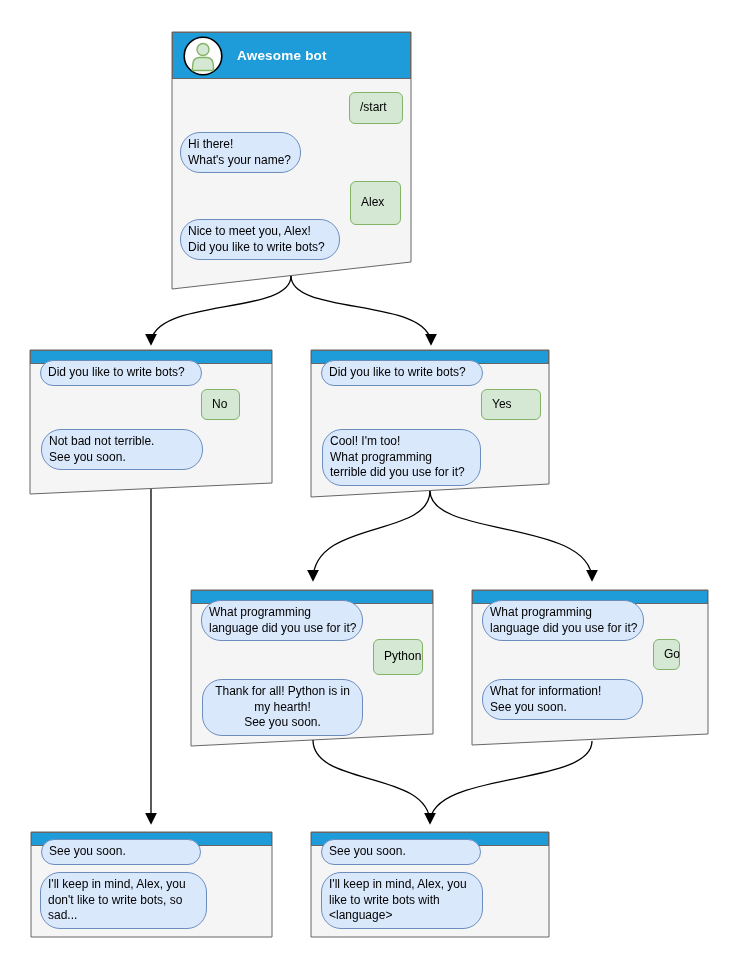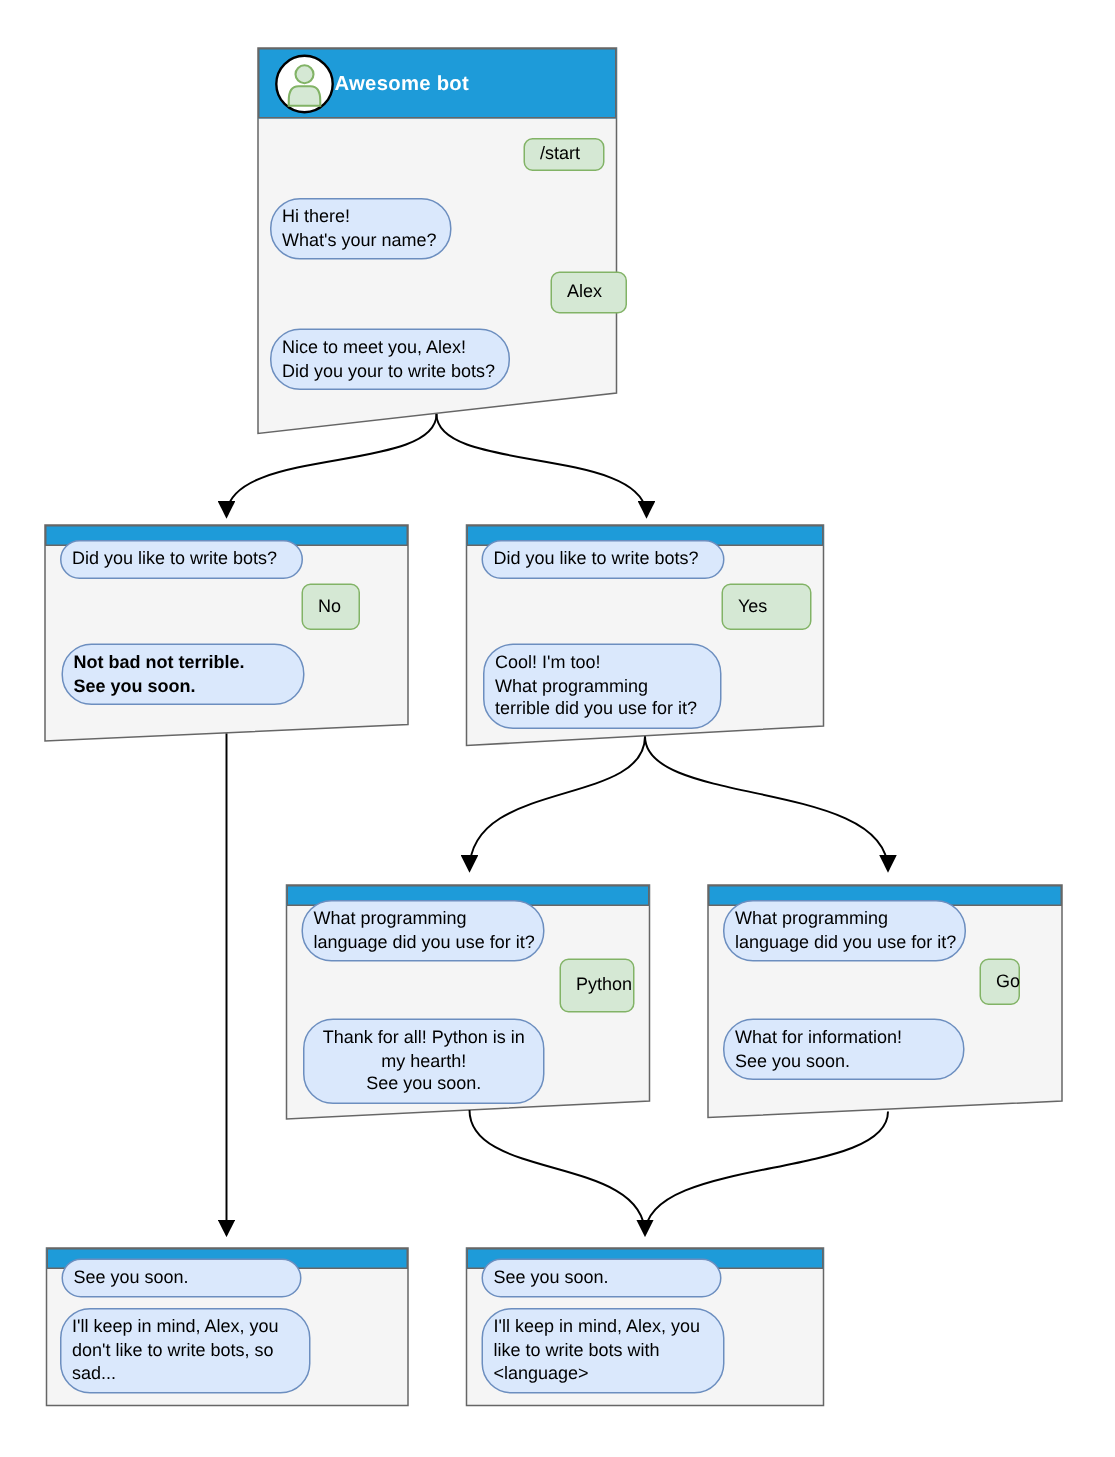--- a/index.html
+++ b/index.html
@@ -7,21 +7,21 @@
     position:relative;width:743px;height:971px;background:#fff;
     font-family:"Liberation Sans","DejaVu Sans",sans-serif;overflow:hidden;
   }
   .layer{position:absolute;left:0;top:0;z-index:1;}
   .hdr{
     position:absolute;box-sizing:border-box;z-index:2;
     background:var(--header-blue,#1e9bd9);border:1px solid #666;
   }
   .main-hdr{display:flex;align-items:center;}
   .avatar{margin-left:10px;flex:0 0 auto;}
-  .title{color:#fff;font-weight:bold;font-size:13.5px;letter-spacing:.2px;}
+  .title{color:#fff;font-weight:bold;font-size:13.5px;margin-left:14px;letter-spacing:.2px;}
   .bbl{
     position:absolute;box-sizing:border-box;z-index:3;color:#000;
     font-size:12px;line-height:1.3;white-space:pre;
   }
   .bot{
     background:var(--bot-bubble-fill,#dae8fc);
     border:1px solid var(--bot-bubble-border,#6c8ebf);
     border-radius:20px;padding:4px 7px;
   }
   .user{
@@ -61,33 +61,33 @@
 
   <div>
     <div class="hdr main-hdr" style="left:172px;top:32px;width:239px;height:47px;">
       <svg class="avatar" width="40" height="40" viewBox="0 0 40 40">
         <circle cx="20" cy="20" r="18.8" fill="#fff" stroke="#000" stroke-width="1.6"></circle>
         <circle cx="20" cy="13.5" r="6" fill="#d5e8d4" stroke="#82b366" stroke-width="1.4"></circle>
         <path d="M9.5,34.5 L9.5,31 Q9.5,21.5 16,21.5 L24,21.5 Q30.5,21.5 30.5,31 L30.5,34.5 Z" fill="#d5e8d4" stroke="#82b366" stroke-width="1.4"></path>
       </svg>
       <span class="title">Awesome bot</span>
     </div>
-    <div class="bbl user" style="left:349px;top:92px;width:54px;height:22px;">/start</div>
+    <div class="bbl user" style="left:349px;top:92px;width:54px;height:32px;">/start</div>
     <div class="bbl bot" style="left:180px;top:132px;width:121px;">Hi there!
 What's your name?</div>
-    <div class="bbl user" style="left:350px;top:181px;width:51px;height:28px;margin-left:17px;">Alex</div>
+    <div class="bbl user" style="left:350px;top:181px;width:51px;height:44px;">Alex</div>
     <div class="bbl bot" style="left:180px;top:219px;width:160px;">Nice to meet you, Alex!
-Did you your to write bots?</div>
+Did you like to write bots?</div>
   </div>
 
   <div>
     <div class="hdr" style="left:30px;top:350px;width:242px;height:14px;"></div>
     <div class="bbl bot" style="left:40px;top:360px;width:162px;">Did you like to write bots?</div>
     <div class="bbl user" style="left:201px;top:389px;width:39px;height:31px;">No</div>
-    <div class="bbl bot" style="left:41px;top:429px;width:162px;font-weight:bold;">Not bad not terrible.
+    <div class="bbl bot" style="left:41px;top:429px;width:162px;">Not bad not terrible.
 See you soon.</div>
   </div>
 
   <div>
     <div class="hdr" style="left:311px;top:350px;width:238px;height:14px;"></div>
     <div class="bbl bot" style="left:321px;top:360px;width:162px;">Did you like to write bots?</div>
     <div class="bbl user" style="left:481px;top:389px;width:60px;height:31px;text-align:right;">Yes</div>
     <div class="bbl bot" style="left:322px;top:429px;width:159px;">Cool! I'm too!
 What programming
 terrible did you use for it?</div>

